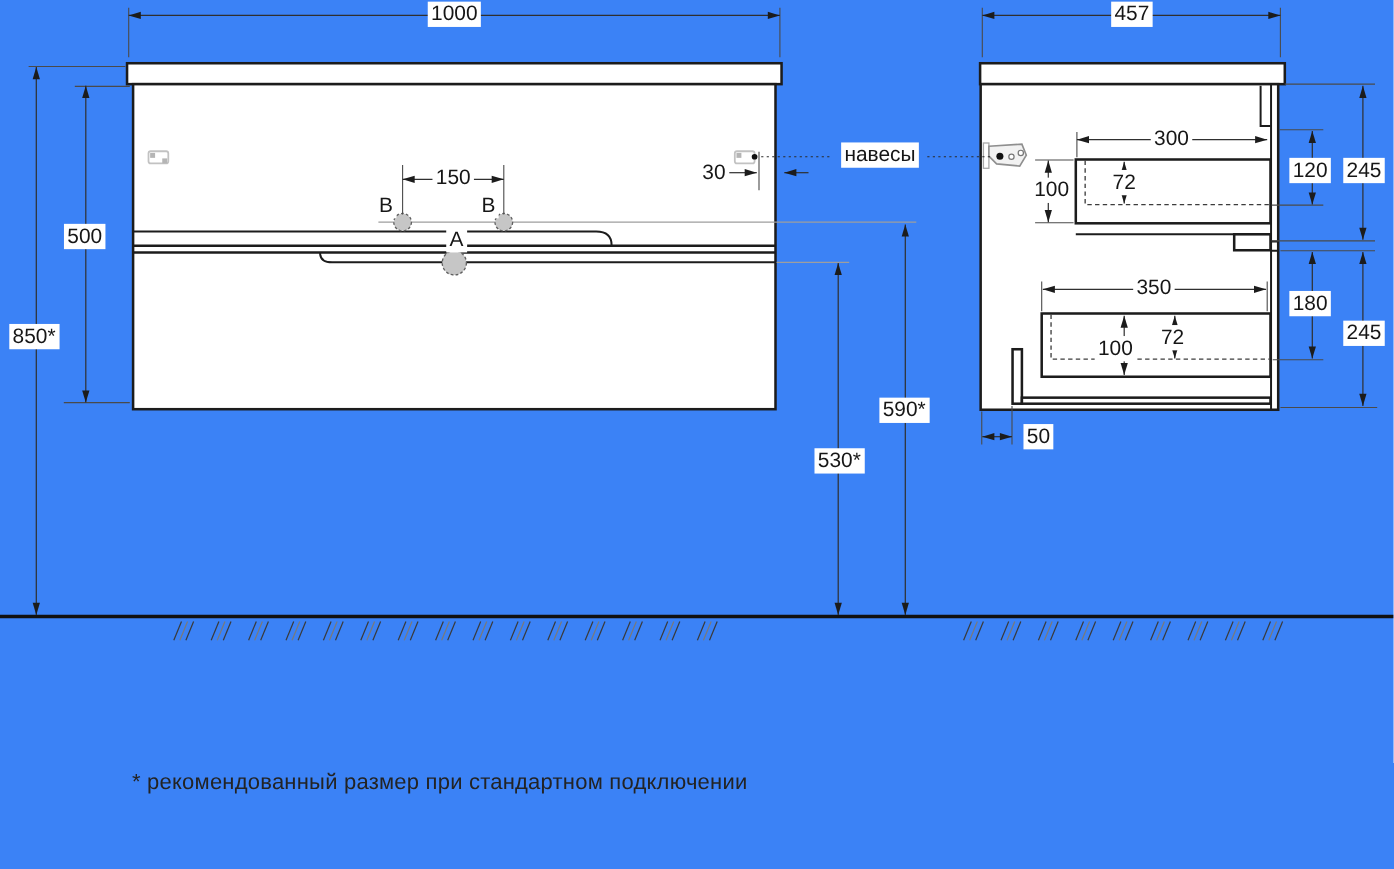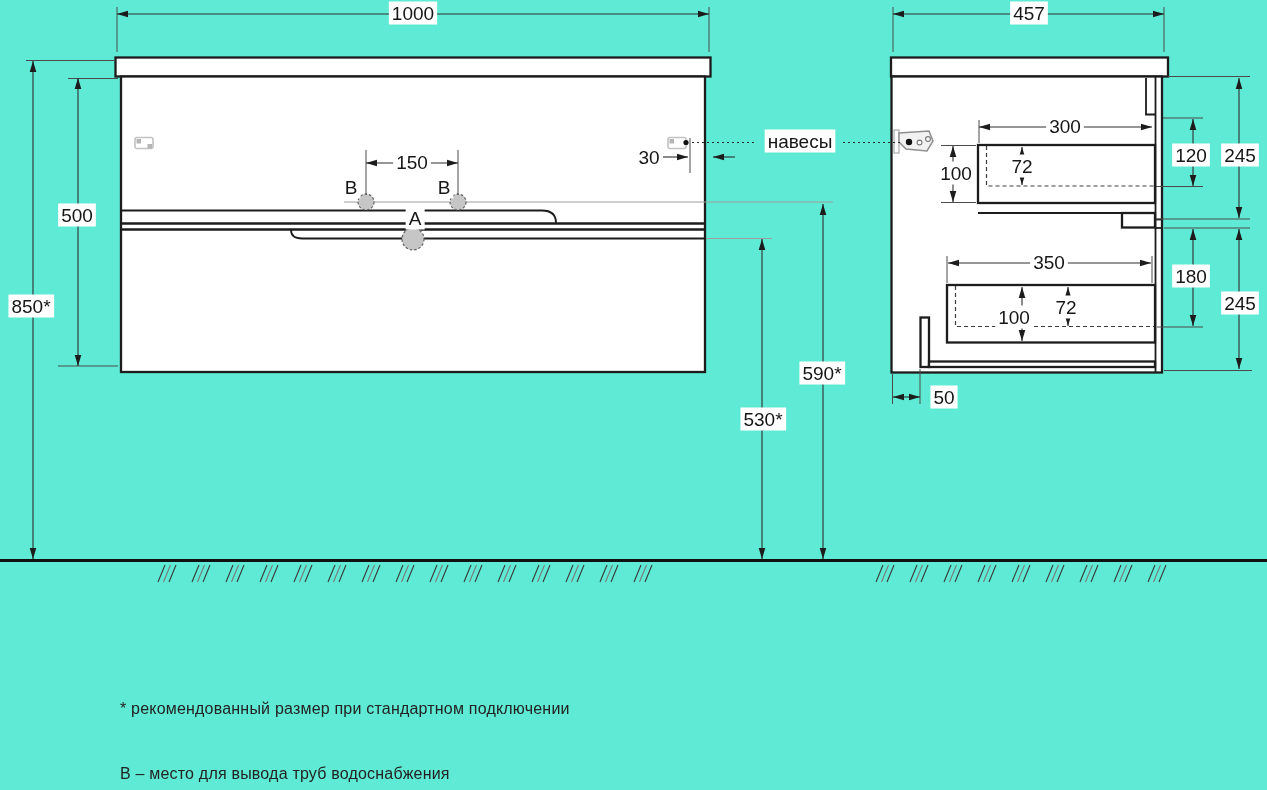--- a/index.html
+++ b/index.html
@@ -1,33 +1,33 @@
 <!DOCTYPE html>
 <html><head>
 <meta charset="utf-8">
 <style>
   html,body{margin:0;padding:0;background:#fff;}
-  #stage{position:relative;width:1267px;height:790px;background:#5eead4;overflow:hidden;
+  #stage{position:relative;width:1267px;height:790px;background:#3b82f6;overflow:hidden;
          font-family:"Liberation Sans",sans-serif;}
   svg{position:absolute;left:0;top:0;}
   .ol{fill:none;stroke:#1c1c1c;stroke-width:2.3;}
   .olw{fill:#fff;stroke:#1c1c1c;stroke-width:2.3;}
   .thin{fill:none;stroke:#1c1c1c;stroke-width:1.8;}
   .dim{stroke:#2f2f2f;stroke-width:1.1;fill:none;}
   .ext{stroke:#4a4a4a;stroke-width:1;fill:none;}
   .gray{stroke:#9e9e9e;stroke-width:1.2;fill:none;}
   .dash{stroke:#3c3c3c;stroke-width:1.2;stroke-dasharray:4 3;fill:none;}
   .leader{stroke:#2b2b2b;stroke-width:1.1;stroke-dasharray:2 3;fill:none;}
   .lbl{font:19px "Liberation Sans",sans-serif;fill:#161616;text-anchor:middle;dominant-baseline:central;}
   .marker{fill:#c6c6c6;stroke:#5f5f5f;stroke-width:1.2;stroke-dasharray:2.5 2;}
   .bracket{fill:#fff;stroke:#c2c2c2;stroke-width:1.6;}
   .bsq{fill:#b5b5b5;}
   .ah{fill:#1c1c1c;stroke:none;}
   .floor{stroke:#111;stroke-width:3.2;}
-  .fn{position:absolute;left:120px;color:#232323;font-size:16px;letter-spacing:.2px;white-space:nowrap;}
+  .fn{position:absolute;left:120px;color:#232323;font-size:20px;letter-spacing:.2px;white-space:nowrap;}
 </style>
 </head>
 <body>
 
 <div id="stage">
 <svg width="1267" height="790" viewBox="0 0 1267 790">
 
   <g>
     <rect class="olw" x="115.5" y="57.5" width="595" height="19"></rect>
     <rect class="olw" x="121" y="76.5" width="584" height="295.5"></rect>
@@ -308,14 +308,13 @@
     <rect x="1172.1484375" y="264.5" width="37.703125" height="23" fill="#fff"></rect>
         <text class="lbl halo" x="1191" y="276">180</text>
     <rect x="1221.1484375" y="291.5" width="37.703125" height="23" fill="#fff"></rect>
         <text class="lbl halo" x="1240" y="303">245</text>
     <rect x="930.4296875" y="385.5" width="27.140625" height="23" fill="#fff"></rect>
         <text class="lbl halo" x="944" y="397">50</text>
   </g>
 </svg>
 
   <div class="fn" style="top:700px;">* рекомендованный размер при стандартном подключении</div>
-  <div class="fn" style="top:765px;">В – место для вывода труб водоснабжения</div>
 </div>
 
 </body></html>

